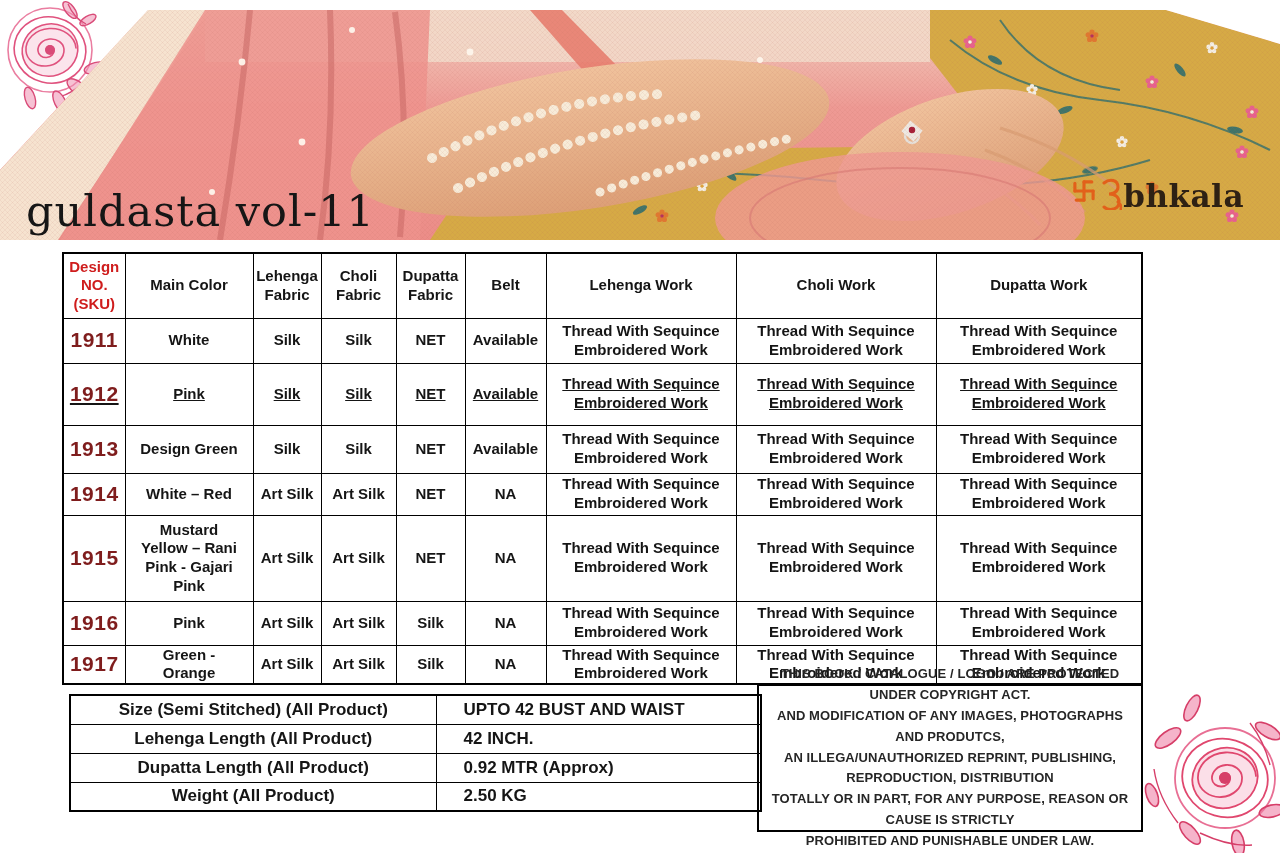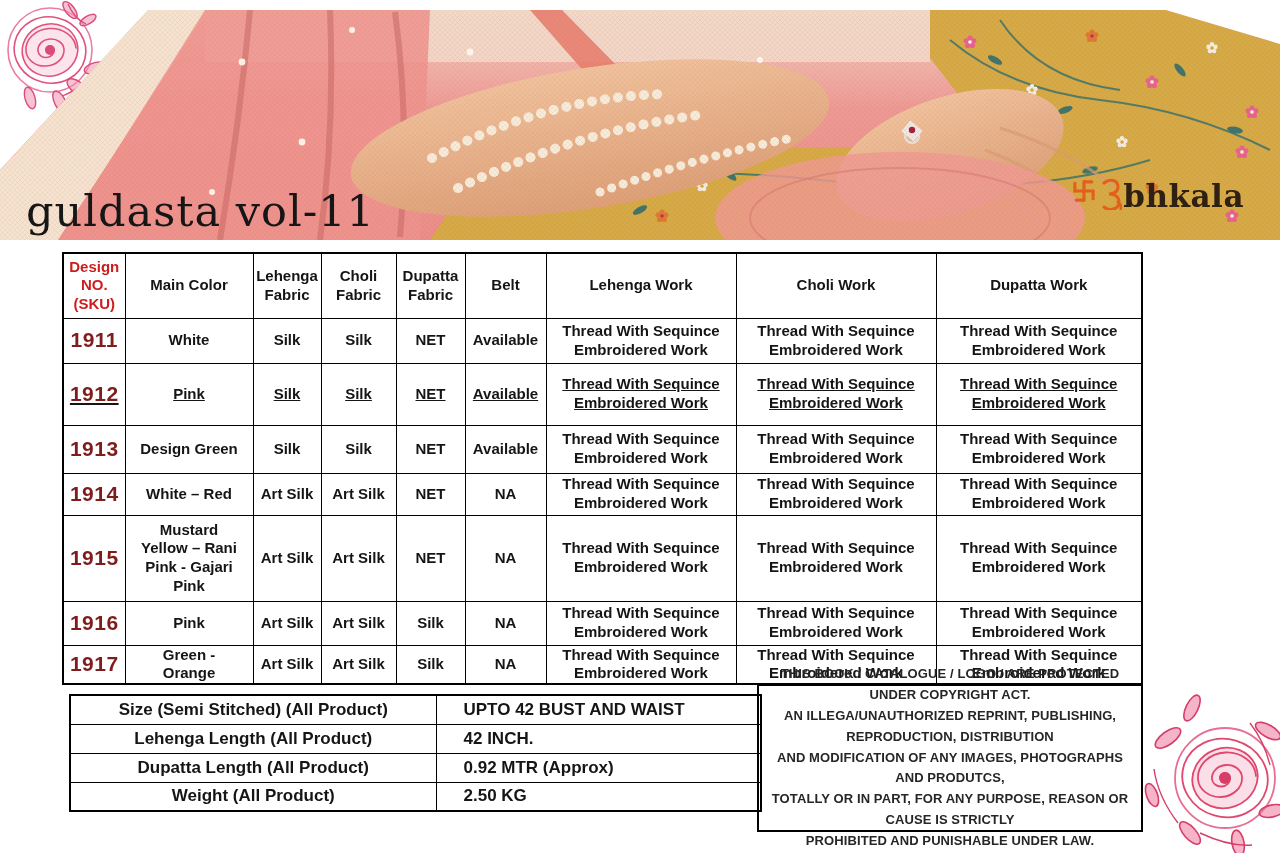--- a/index.html
+++ b/index.html
@@ -364,22 +364,22 @@
         </tr>
         <tr>
           <td class="spec-label">Weight (All Product)</td>
           <td class="spec-value">2.50 KG</td>
         </tr>
       </tbody>
   </table>
 
   <div class="copyright-box">
       <div>THIS BOOK / CATALOGUE  / LOGO / ARE  PROTECTED UNDER COPYRIGHT ACT.</div>
+      <div>AND MODIFICATION OF ANY IMAGES, PHOTOGRAPHS AND PRODUTCS,</div>
       <div>AN ILLEGA/UNAUTHORIZED REPRINT, PUBLISHING, REPRODUCTION, DISTRIBUTION</div>
-      <div>AND MODIFICATION OF ANY IMAGES, PHOTOGRAPHS AND PRODUTCS,</div>
       <div>TOTALLY OR IN PART, FOR ANY PURPOSE, REASON OR CAUSE IS STRICTLY</div>
       <div>PROHIBITED AND PUNISHABLE UNDER LAW.</div>
     </div>
 
   <svg class="rose-br" viewBox="0 0 150 170" aria-hidden="true">
     <g fill="none" stroke="#e0476e" stroke-width="1.8" stroke-linecap="round">
       <circle cx="95" cy="95" r="50" stroke="#e86f94"></circle>
       <ellipse cx="95" cy="95" rx="43" ry="39" transform="rotate(16 95 95)"></ellipse>
       <ellipse cx="95" cy="95" rx="33" ry="30" transform="rotate(-20 95 95)" fill="#f6b9cd" fill-opacity="0.45"></ellipse>
       <path d="M95,95 m-5,0 a5,5 0 1,1 10,0 a9,8 0 1,1 -18,1 a15,13 0 1,1 30,-2 a22,19 0 1,1 -44,2 a29,25 0 1,1 58,-3"></path>

